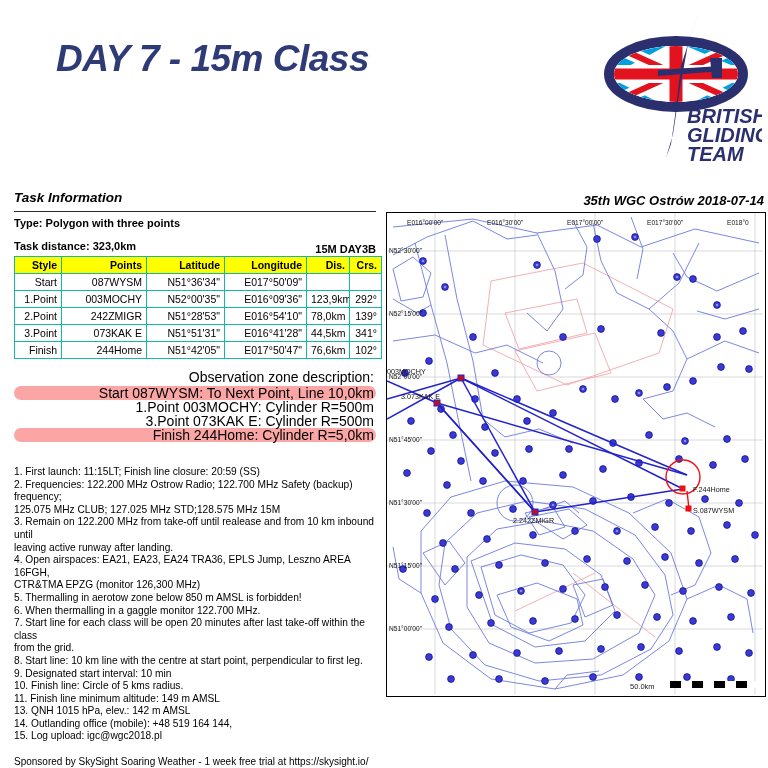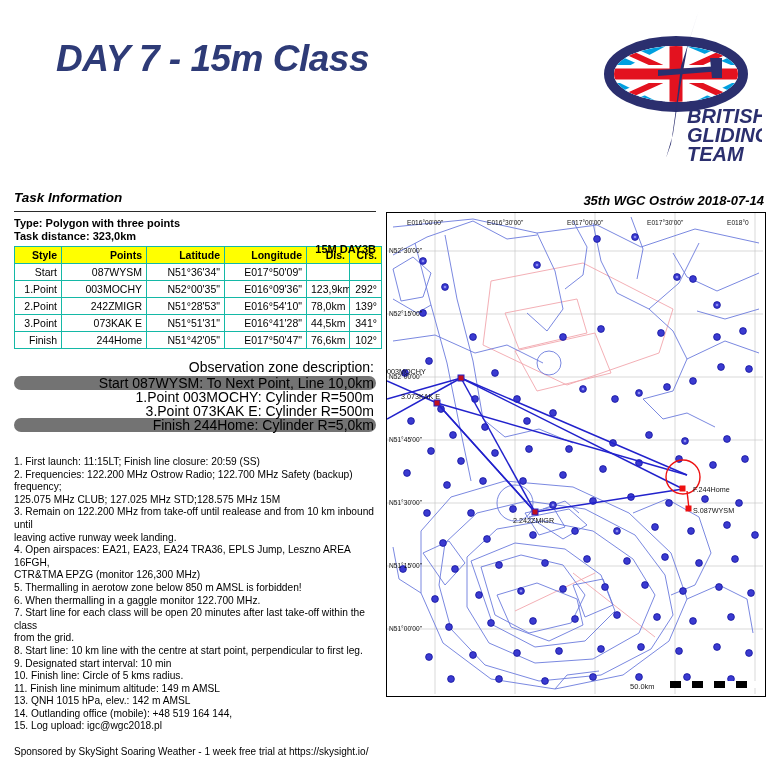--- a/index.html
+++ b/index.html
@@ -24,42 +24,42 @@
   
   .left-col{position:absolute;left:14px;top:190px;width:362px;}
 
   .ti-head{
     font-size:13.5px;font-weight:bold;font-style:italic;
     padding-bottom:6px;border-bottom:1.6px solid #2b2b2b;
     width:362px;
   }
   .type-line{margin-top:5px;font-size:11px;font-weight:bold;position:relative;}
   .dayid{position:absolute;right:0;top:0;font-size:11px;font-weight:bold;margin-top:26px;}
-  .dist-line{font-size:11px;font-weight:bold;margin-top:1px;}
+  .dist-line{font-size:11px;font-weight:bold;margin-top:11px;}
 
   table.task{
     border-collapse:collapse;margin-top:4px;width:362px;
     font-size:10.5px;table-layout:fixed;
   }
   table.task th,table.task td{
     border:1px solid #14b8a6;padding:1px 4px;text-align:right;
     height:14px;line-height:14px;white-space:nowrap;overflow:hidden;
   }
   table.task th{background:#ffff00;font-weight:bold;}
   col.c-style{width:47px}
   col.c-points{width:85px}
   col.c-lat{width:78px}
   col.c-lon{width:82px}
   col.c-dis{width:43px}
   col.c-crs{width:32px}
 
   .oz{margin-top:10px;width:362px;font-size:14px;text-align:right;}
   .oz-title{padding:0 2px 1px 2px;}
   .oz-row{padding:1px 2px;line-height:12px;}
-  .oz-row.alt{background:#737373;border-radius:7px;}
+  .oz-row.alt{background:#fca5a5;border-radius:7px;}
 
   .notes{margin-top:24px;width:368px;font-size:10.2px;line-height:12.6px;}
   .notes div{margin:0;}
   .sponsor{margin-top:13px;font-size:10px;}
 
   
   .map-title{
     position:absolute;left:380px;top:193px;width:384px;
     text-align:right;font-size:13px;font-weight:bold;font-style:italic;
   }
@@ -204,21 +204,21 @@
       <div class="oz-row">1.Point 003MOCHY: Cylinder R=500m</div>
       <div class="oz-row">3.Point 073KAK E: Cylinder R=500m</div>
       <div class="oz-row alt">Finish 244Home: Cylinder R=5,0km</div>
     </div>
 
     <div class="notes">
       <div>1. First launch: 11:15LT; Finish line closure: 20:59 (SS)</div>
       <div>2. Frequencies: 122.200 MHz Ostrow Radio; 122.700 MHz Safety (backup) frequency;</div>
       <div>125.075 MHz CLUB; 127.025 MHz STD;128.575 MHz 15M</div>
       <div>3. Remain on 122.200 MHz from take-off until realease and from 10 km inbound until</div>
-      <div>leaving active runway week landing.</div>
+      <div>leaving active runway after landing.</div>
       <div>4. Open airspaces: EA21, EA23, EA24 TRA36, EPLS Jump, Leszno AREA 16FGH,</div>
       <div>CTR&amp;TMA EPZG (monitor 126,300 MHz)</div>
       <div>5. Thermalling in aerotow zone below 850 m AMSL is forbidden!</div>
       <div>6. When thermalling in a gaggle monitor 122.700 MHz.</div>
       <div>7. Start line for each class will be open 20 minutes after last take-off within the class</div>
       <div>from the grid.</div>
       <div>8. Start line: 10 km line with the centre at start point, perpendicular to first leg.</div>
       <div>9. Designated start interval: 10 min</div>
       <div>10. Finish line: Circle of 5 kms radius.</div>
       <div>11. Finish line minimum altitude: 149 m AMSL</div>

